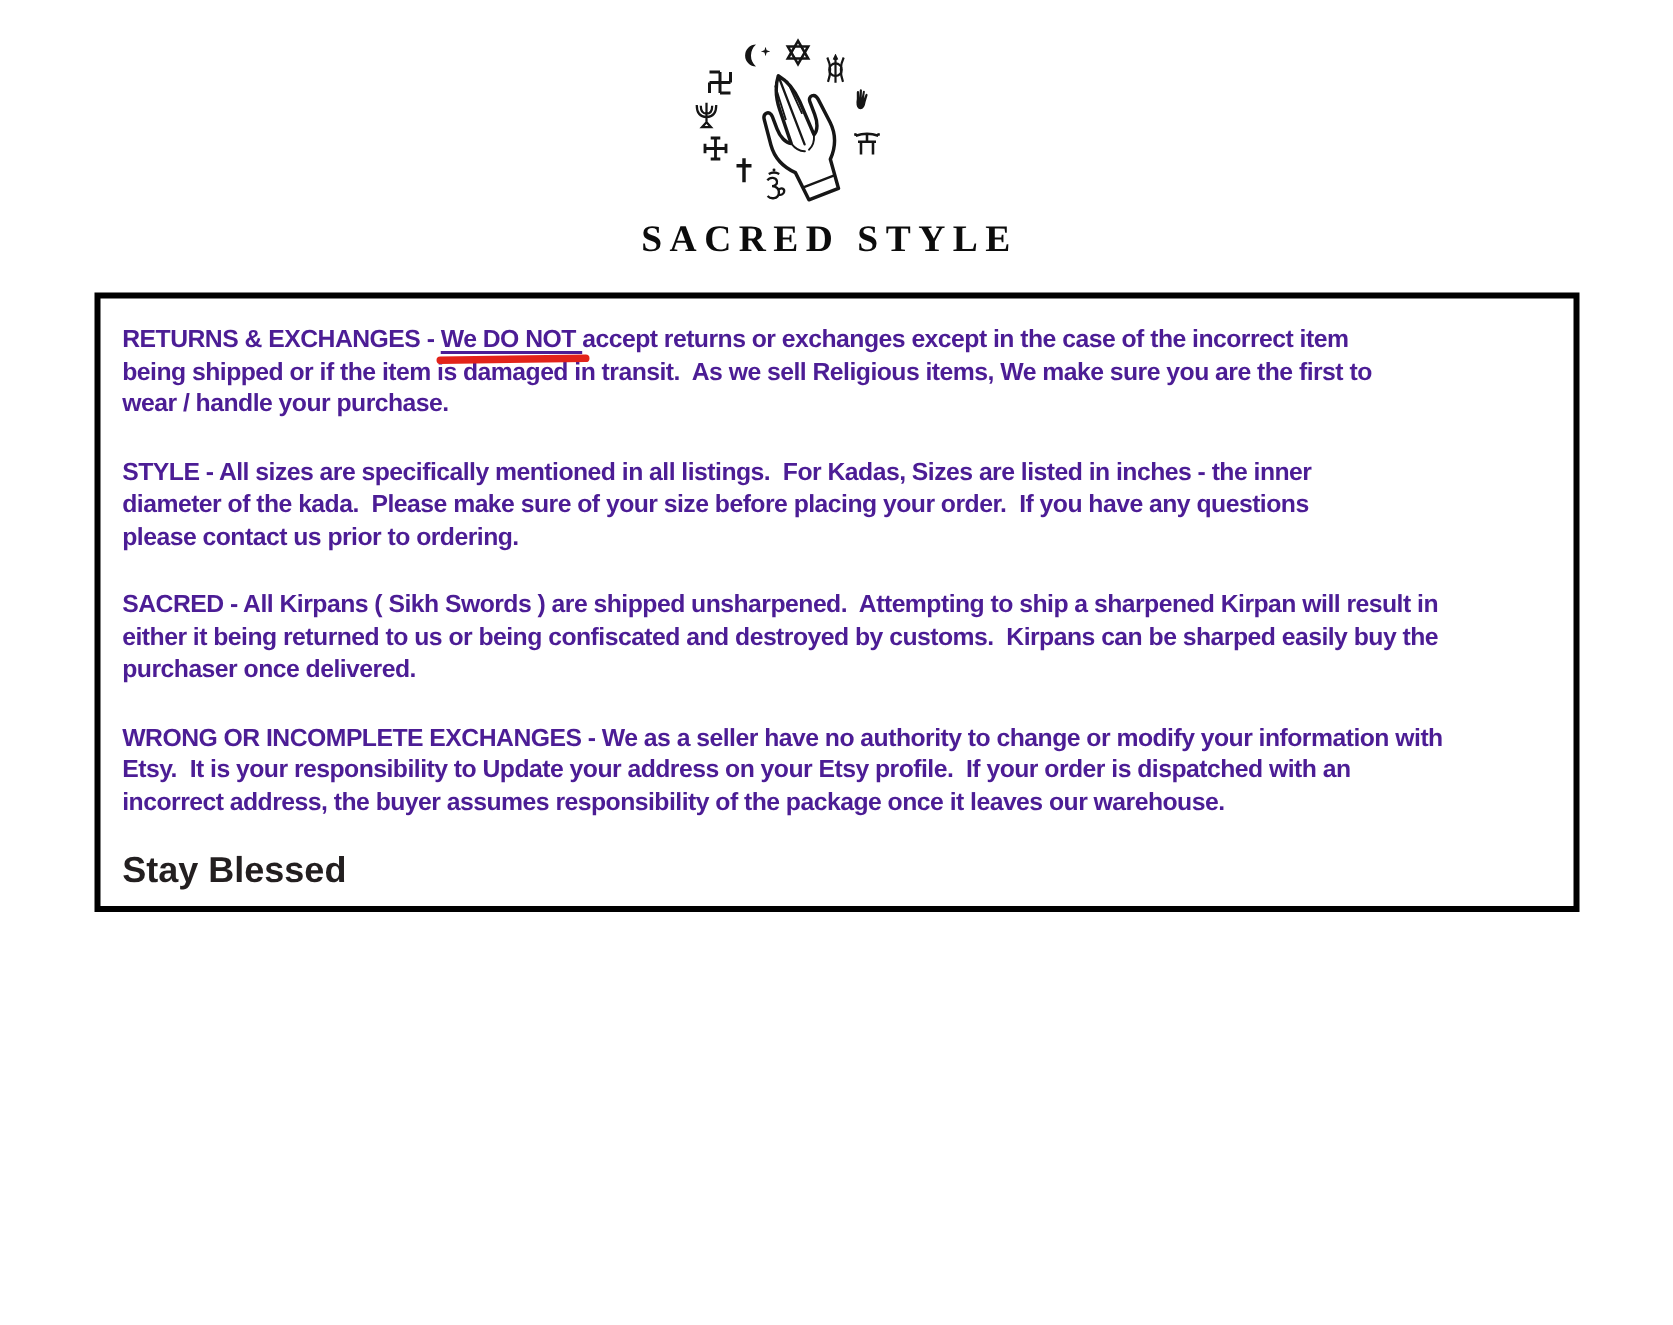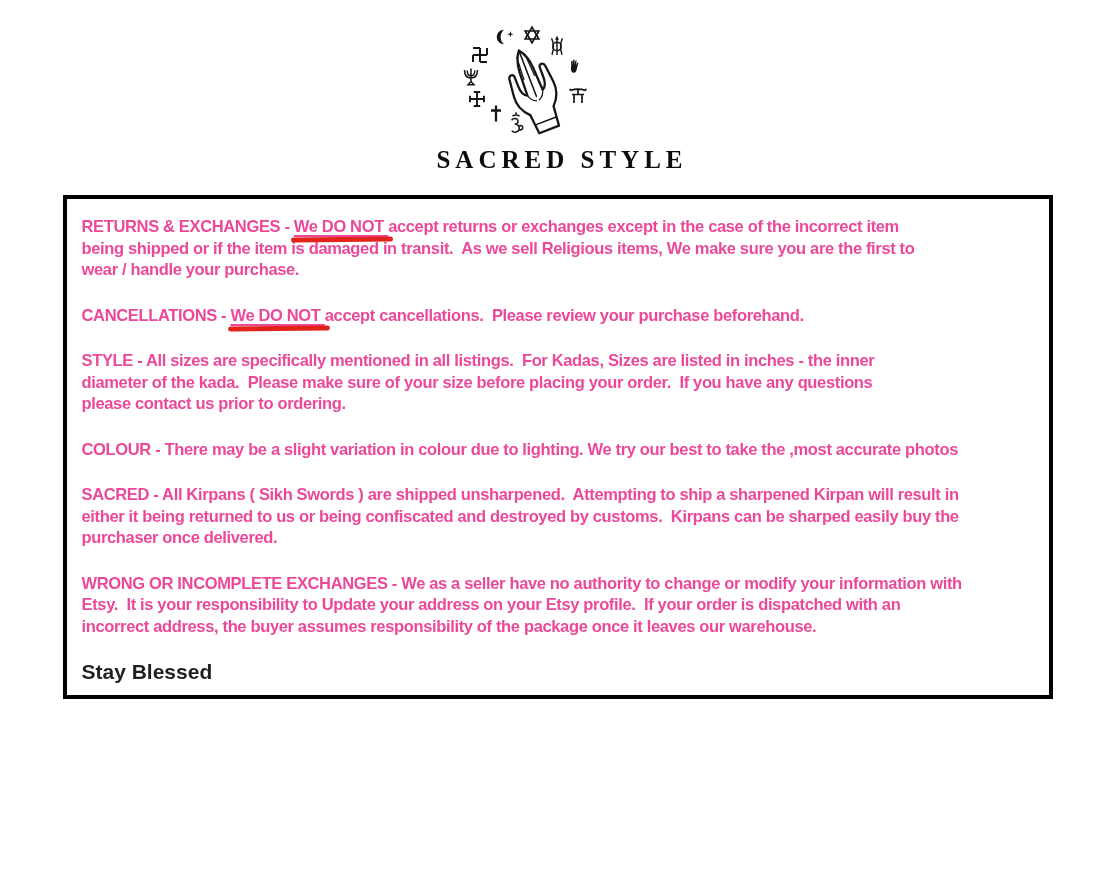--- a/index.html
+++ b/index.html
@@ -1,30 +1,30 @@
 <!DOCTYPE html>
 <html><head>
 <meta charset="utf-8">
 <style>
   html,body{margin:0;padding:0;background:#ffffff;}
   body{width:1115px;height:883px;font-family:"Liberation Sans",sans-serif;position:relative;overflow:hidden;}
 
   
-  .logo-wrap{width:260px;margin:24px auto 0;text-align:right;}
+  .logo-wrap{width:260px;margin:24px auto 0;text-align:left;}
   .logo-canvas{position:relative;width:240px;height:118px;margin:0 auto;}
   .sym{position:absolute;width:20px;height:20px;display:block;}
   .sym svg{display:block;width:100%;height:100%;}
   .hands{position:absolute;left:48px;top:18px;width:96px;height:96px;}
   .hands svg{display:block;width:100%;height:100%;transform:rotate(-21deg);}
   .brand{font-family:"Liberation Serif",serif;font-weight:bold;font-size:25px;letter-spacing:5px;color:#0c0c0c;margin-top:4px;white-space:nowrap;}
 
   
   .policy-box{box-sizing:border-box;width:990px;margin:21px auto 0;border:4px solid #000;background:#fff;padding:17px 14px 12px 15px;}
-  .para{margin:0 0 24px 0;font-weight:bold;font-size:16.5px;line-height:21.5px;letter-spacing:-0.35px;color:#ec4899;white-space:pre-wrap;}
-  .closing{margin:6px 0 0 0;font-weight:bold;font-size:21px;line-height:22px;color:#231f20;white-space:pre-wrap;}
+  .para{margin:0 0 24px 0;font-weight:bold;font-size:16.5px;line-height:21.5px;letter-spacing:-0.35px;color:#4c1d95;white-space:pre-wrap;}
+  .closing{margin:6px 0 0 0;font-weight:bold;font-size:24px;line-height:22px;color:#231f20;white-space:pre-wrap;}
   .notmark{position:relative;text-decoration:underline;text-decoration-thickness:1.5px;text-underline-offset:3px;}
   .notmark::after{content:"";position:absolute;left:-3px;right:-5px;bottom:-7px;height:5px;background:#e2231a;border-radius:3px;transform:rotate(-0.7deg);}
 </style>
 </head>
 <body>
 
 <div>
 
   <header class="logo-wrap">
     <div class="logo-canvas">
@@ -112,27 +112,25 @@
 
     <div class="brand">SACRED STYLE</div>
   </header>
 
   <section class="policy-box">
 
     <p class="para"><span>RETURNS &amp; EXCHANGES - </span><span class="notmark">We DO NOT </span><span>accept returns or exchanges except in the case of the incorrect item
 being shipped or if the item is damaged in transit.  As we sell Religious items, We make sure you are the first to
 wear / handle your purchase.</span></p>
 
-    <p class="para"><span>CANCELLATIONS - </span><span class="notmark">We DO NOT </span><span>accept cancellations.  Please review your purchase beforehand.</span></p>
 
     <p class="para"><span>STYLE - </span><span>All sizes are specifically mentioned in all listings.  For Kadas, Sizes are listed in inches - the inner
 diameter of the kada.  Please make sure of your size before placing your order.  If you have any questions
 please contact us prior to ordering.</span></p>
 
-    <p class="para"><span>COLOUR - </span><span>There may be a slight variation in colour due to lighting. We try our best to take the ,most accurate photos</span></p>
 
     <p class="para"><span>SACRED - </span><span>All Kirpans ( Sikh Swords ) are shipped unsharpened.  Attempting to ship a sharpened Kirpan will result in
 either it being returned to us or being confiscated and destroyed by customs.  Kirpans can be sharped easily buy the
 purchaser once delivered.</span></p>
 
     <p class="para"><span>WRONG OR INCOMPLETE EXCHANGES - </span><span>We as a seller have no authority to change or modify your information with
 Etsy.  It is your responsibility to Update your address on your Etsy profile.  If your order is dispatched with an
 incorrect address, the buyer assumes responsibility of the package once it leaves our warehouse.</span></p>
 
 

